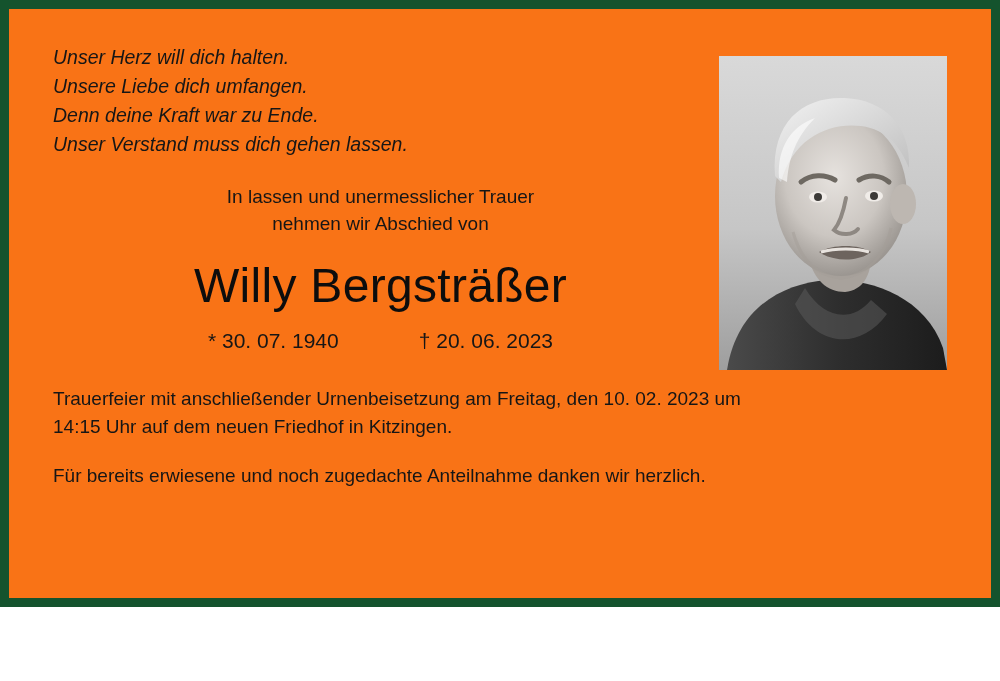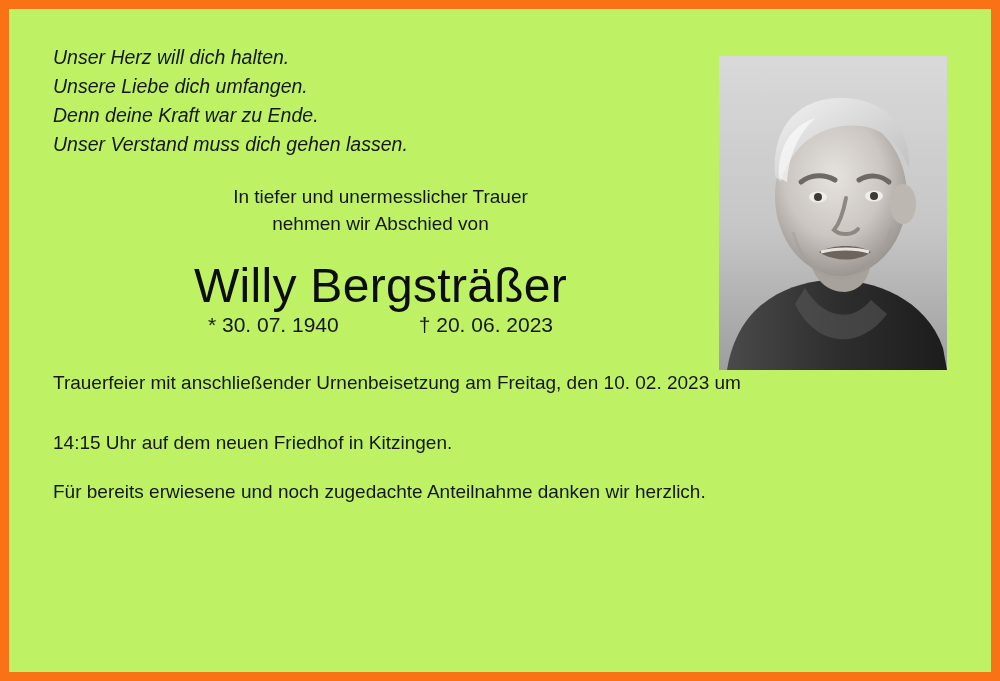--- a/index.html
+++ b/index.html
@@ -11,24 +11,24 @@
     width: 1000px;
     height: 681px;
     font-family: "Liberation Sans", sans-serif;
     color: #1a1a1a;
     overflow: hidden;
   }
 
   .obituary {
     position: relative;
     width: 1000px;
-    height: 681px;
+    height: 607px;
     box-sizing: border-box;
-    border: 9px solid #f97316;
-    background: #bef264;
+    border: 9px solid #14532d;
+    background: #f97316;
   }
 
   .inner {
     position: relative;
     width: 100%;
     height: 100%;
     box-sizing: border-box;
     padding: 34px 44px 18px 44px;
   }
 
@@ -73,20 +73,21 @@
   }
   .name {
     font-size: 48px;
     line-height: 1.1;
     margin-top: 22px;
     letter-spacing: 0.3px;
     color: #0d0d0d;
     font-weight: 400;
   }
   .dates {
+    margin-top: 16px;
     font-size: 21px;
     color: #161616;
     display: flex;
     justify-content: center;
     gap: 80px;
   }
   .dates span {
     white-space: pre;
   }
 
@@ -110,21 +111,20 @@
     margin-top: 32px;
     font-size: 19px;
     line-height: 1.45;
     color: #161616;
   }
   .footer .para2 {
     margin-top: 22px;
   }
   .footer div {
     white-space: nowrap;
-    margin-top: 32px;
   }
 </style>
 </head>
 <body>
 
 <div class="obituary">
   <div class="inner">
 
     <div class="verse">
       <div>Unser Herz will dich halten.</div>
@@ -184,21 +184,21 @@
 
         <path d="M100 196 C 114 188 140 188 152 196 C 140 206 114 206 100 196 Z" fill="#6d645e"></path>
         <path d="M102 196 C 116 192 138 192 150 196" stroke="#e8e3de" stroke-width="3" fill="none"></path>
 
         <path d="M74 176 C 82 204 98 220 122 222 C 148 220 166 200 172 172" stroke="#a39d97" stroke-width="3" fill="none" opacity="0.5"></path>
       </svg>
     </div>
 
     <div class="center-block">
       <div class="mourning">
-        <div>In tiefer und unermesslicher Trauer</div>
+        <div>In lassen und unermesslicher Trauer</div>
         <div>nehmen wir Abschied von</div>
       </div>
       <div class="name">Willy Bergsträßer</div>
       <div class="dates">
         <span>* 30. 07. 1940</span>
         <span>† 20. 06. 2023</span>
       </div>
     </div>
 
 

